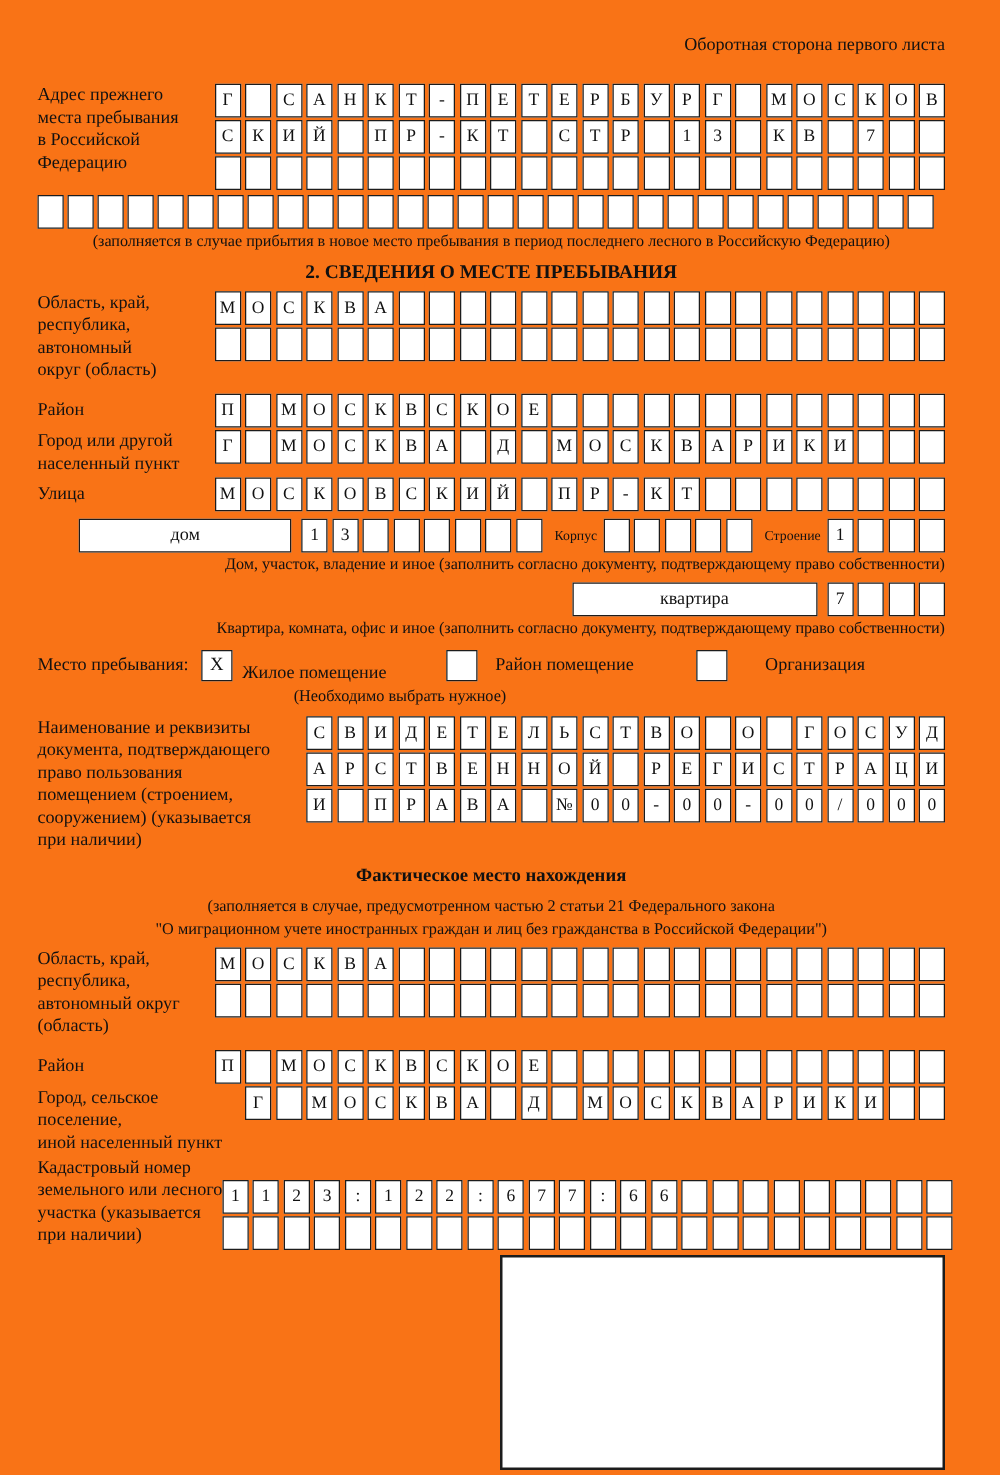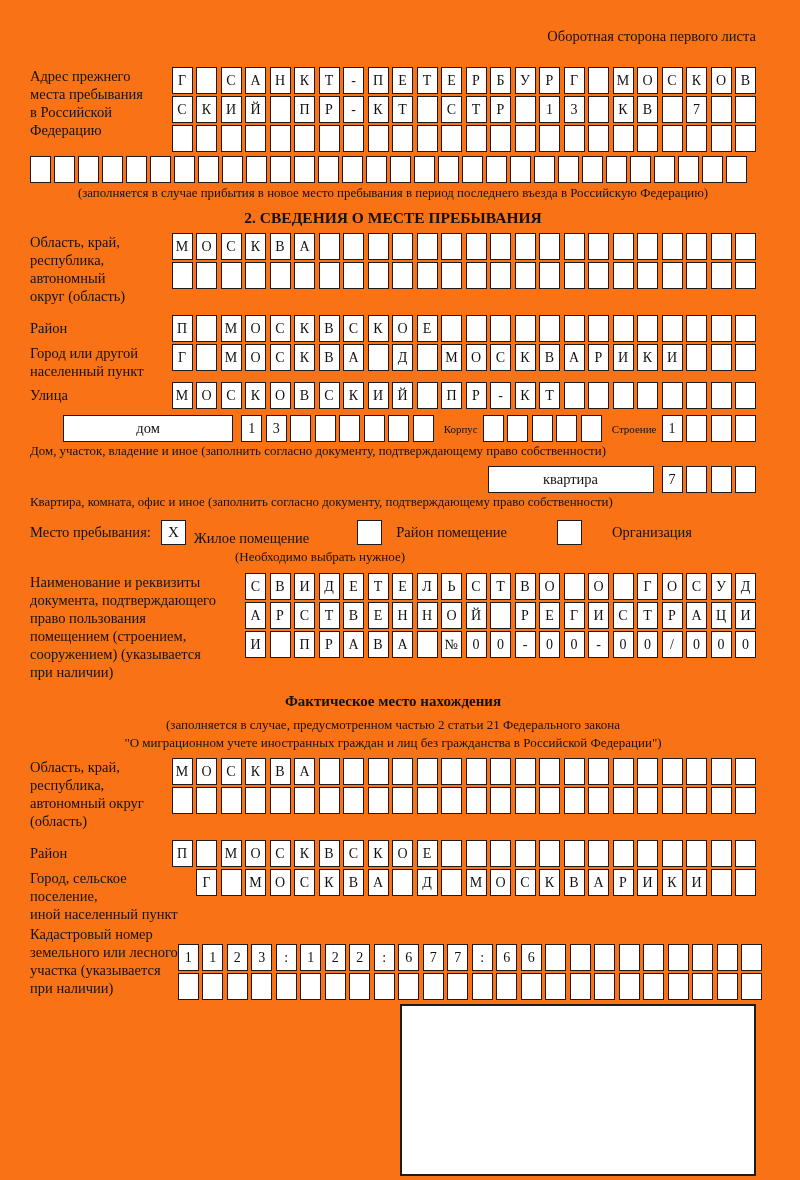--- a/index.html
+++ b/index.html
@@ -18,34 +18,34 @@
   .cell{
     width:21px;height:27px;flex:none;box-sizing:border-box;
     border:1.6px solid #1c1c1c;display:flex;align-items:center;justify-content:center;
     font-size:14px;background:#fff;
   }
   .row{display:flex;align-items:flex-start;margin-bottom:2px;}
   .row .lbl{font-size:14.5px;line-height:18px;padding-top:4px;}
   .fullrow{margin-top:2px;display:flex;gap:3px;}
   .fullrow .cell{width:21px;}
   .footnote{font-size:12.9px;text-align:center;margin:3px 0 6px;}
-  .footnote.left{text-align:left;margin:2px 0 7px;}
+  .footnote.left{text-align:right;margin:2px 0 7px;}
   .section-title{font-size:15.5px;font-weight:bold;text-align:center;margin:8px 0 6px;}
   .sub-title{font-size:15px;font-weight:bold;text-align:center;margin:12px 0 6px;}
   .note-center{font-size:13px;text-align:center;line-height:18px;margin-bottom:6px;}
   .block{margin-bottom:4px;}
   .oblast-block{margin-bottom:10px;}
   
   .dom-row{display:flex;align-items:center;margin:6px 0 2px;justify-content:flex-end;}
   .label-box{
     box-sizing:border-box;border:1.6px solid #1c1c1c;height:27px;
     display:flex;align-items:center;justify-content:center;font-size:14.5px;background:#fff;flex:none;
   }
   .label-box.dom{width:170px;}
-  .label-box.kvartira{width:166px;}
+  .label-box.kvartira{width:196px;}
   .inline-lbl{font-size:11px;margin:0 5px 0 10px;white-space:nowrap;}
   
   .mesto-row{display:flex;align-items:center;margin:8px 0 2px;font-size:14.5px;}
   .checkbox{
     width:25px;height:25px;box-sizing:border-box;border:1.6px solid #1c1c1c;flex:none;
     display:flex;align-items:center;justify-content:center;font-size:15px;background:#fff;
   }
   .mesto-note{font-size:13px;text-align:center;width:320px;margin:0 0 8px 130px;}
   .doc-block{margin:4px 0 2px;}
   
@@ -176,21 +176,21 @@
       <span class="cell"></span>
       <span class="cell"></span>
       <span class="cell"></span>
       <span class="cell"></span>
       <span class="cell"></span>
       <span class="cell"></span>
       <span class="cell"></span>
       <span class="cell"></span>
       <span class="cell"></span>
     </div>
-  <div class="footnote">(заполняется в случае прибытия в новое место пребывания в период последнего въезда в Российскую Федерацию)</div>
+  <div class="footnote">(заполняется в случае прибытия в новое место пребывания в период последнего лесного в Российскую Федерацию)</div>
 
   <div class="section-title">2. СВЕДЕНИЯ О МЕСТЕ ПРЕБЫВАНИЯ</div>
 
   <div class="flexrow oblast-block">
     <div class="label-col">
         <div>Область, край,</div>
         <div>республика,</div>
         <div>автономный</div>
         <div>округ (область)</div>
       </div>

